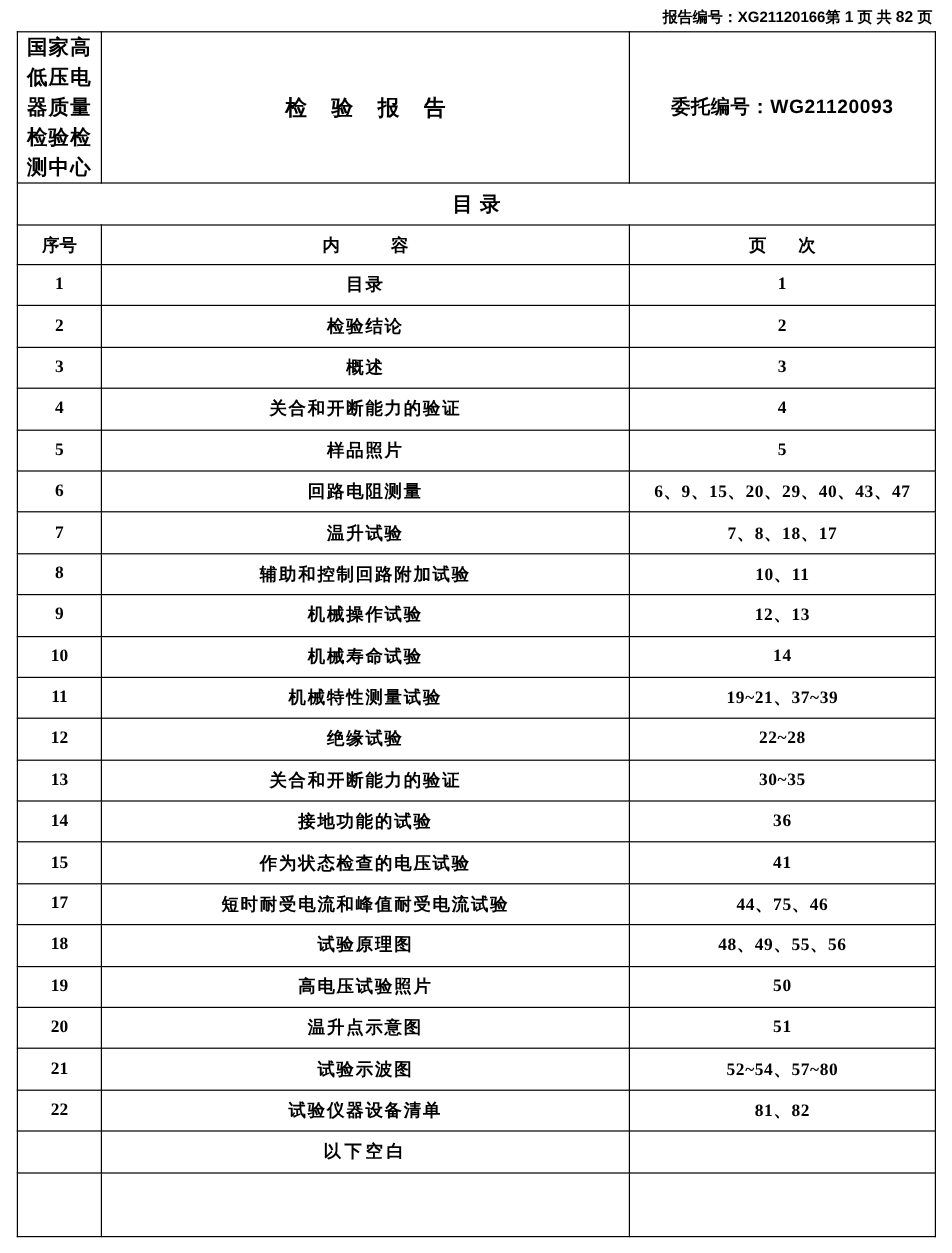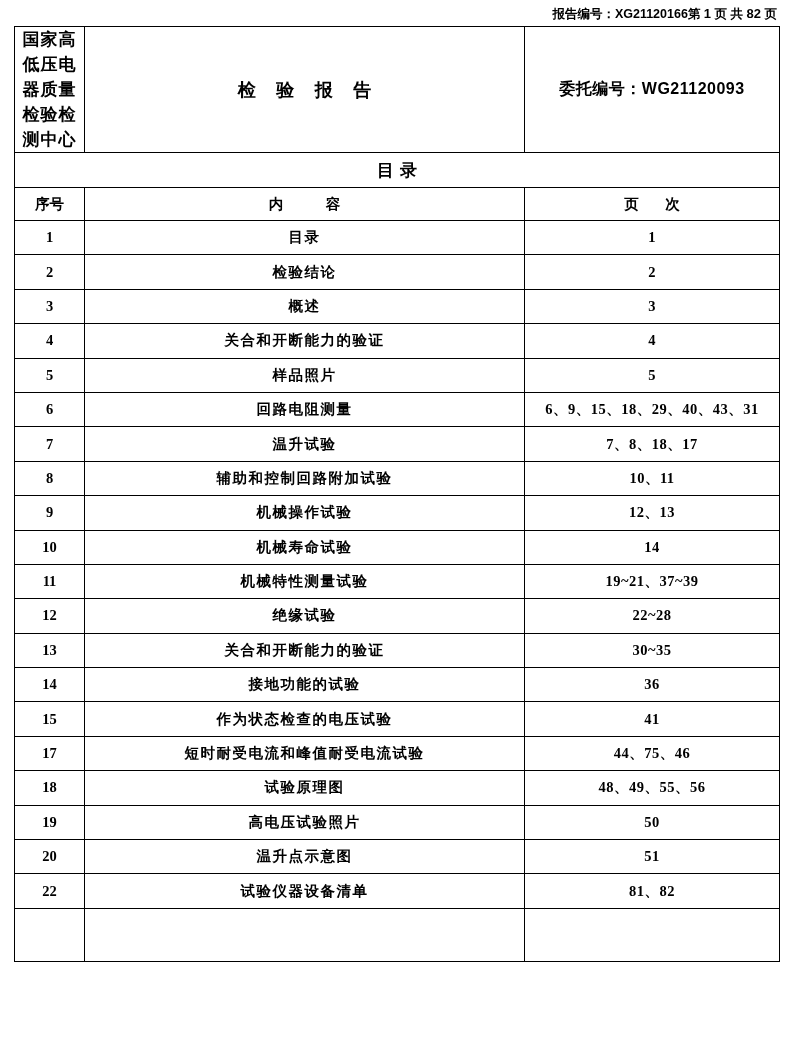--- a/index.html
+++ b/index.html
@@ -173,21 +173,21 @@
         <td class="c-page">4</td>
       </tr>
       <tr class="row">
         <td class="c-idx">5</td>
         <td class="c-name">样品照片</td>
         <td class="c-page">5</td>
       </tr>
       <tr class="row">
         <td class="c-idx">6</td>
         <td class="c-name">回路电阻测量</td>
-        <td class="c-page">6、9、15、18、29、40、43、31</td>
+        <td class="c-page">6、9、15、20、29、40、43、47</td>
       </tr>
       <tr class="row">
         <td class="c-idx">7</td>
         <td class="c-name">温升试验</td>
         <td class="c-page">7、8、18、17</td>
       </tr>
       <tr class="row">
         <td class="c-idx">8</td>
         <td class="c-name">辅助和控制回路附加试验</td>
         <td class="c-page">10、11</td>
@@ -241,25 +241,35 @@
         <td class="c-idx">19</td>
         <td class="c-name">高电压试验照片</td>
         <td class="c-page">50</td>
       </tr>
       <tr class="row">
         <td class="c-idx">20</td>
         <td class="c-name">温升点示意图</td>
         <td class="c-page">51</td>
       </tr>
       <tr class="row">
+        <td class="c-idx">21</td>
+        <td class="c-name">试验示波图</td>
+        <td class="c-page">52~54、57~80</td>
+      </tr>
+      <tr class="row">
         <td class="c-idx">22</td>
         <td class="c-name">试验仪器设备清单</td>
         <td class="c-page">81、82</td>
       </tr>
 
+      <tr class="row blank-row">
+        <td class="c-idx"></td>
+        <td class="c-name">以下空白</td>
+        <td class="c-page"></td>
+      </tr>
 
       <tr class="spacer-row">
         <td></td>
         <td></td>
         <td></td>
       </tr>
 
     </tbody>
   </table>
 </div>

